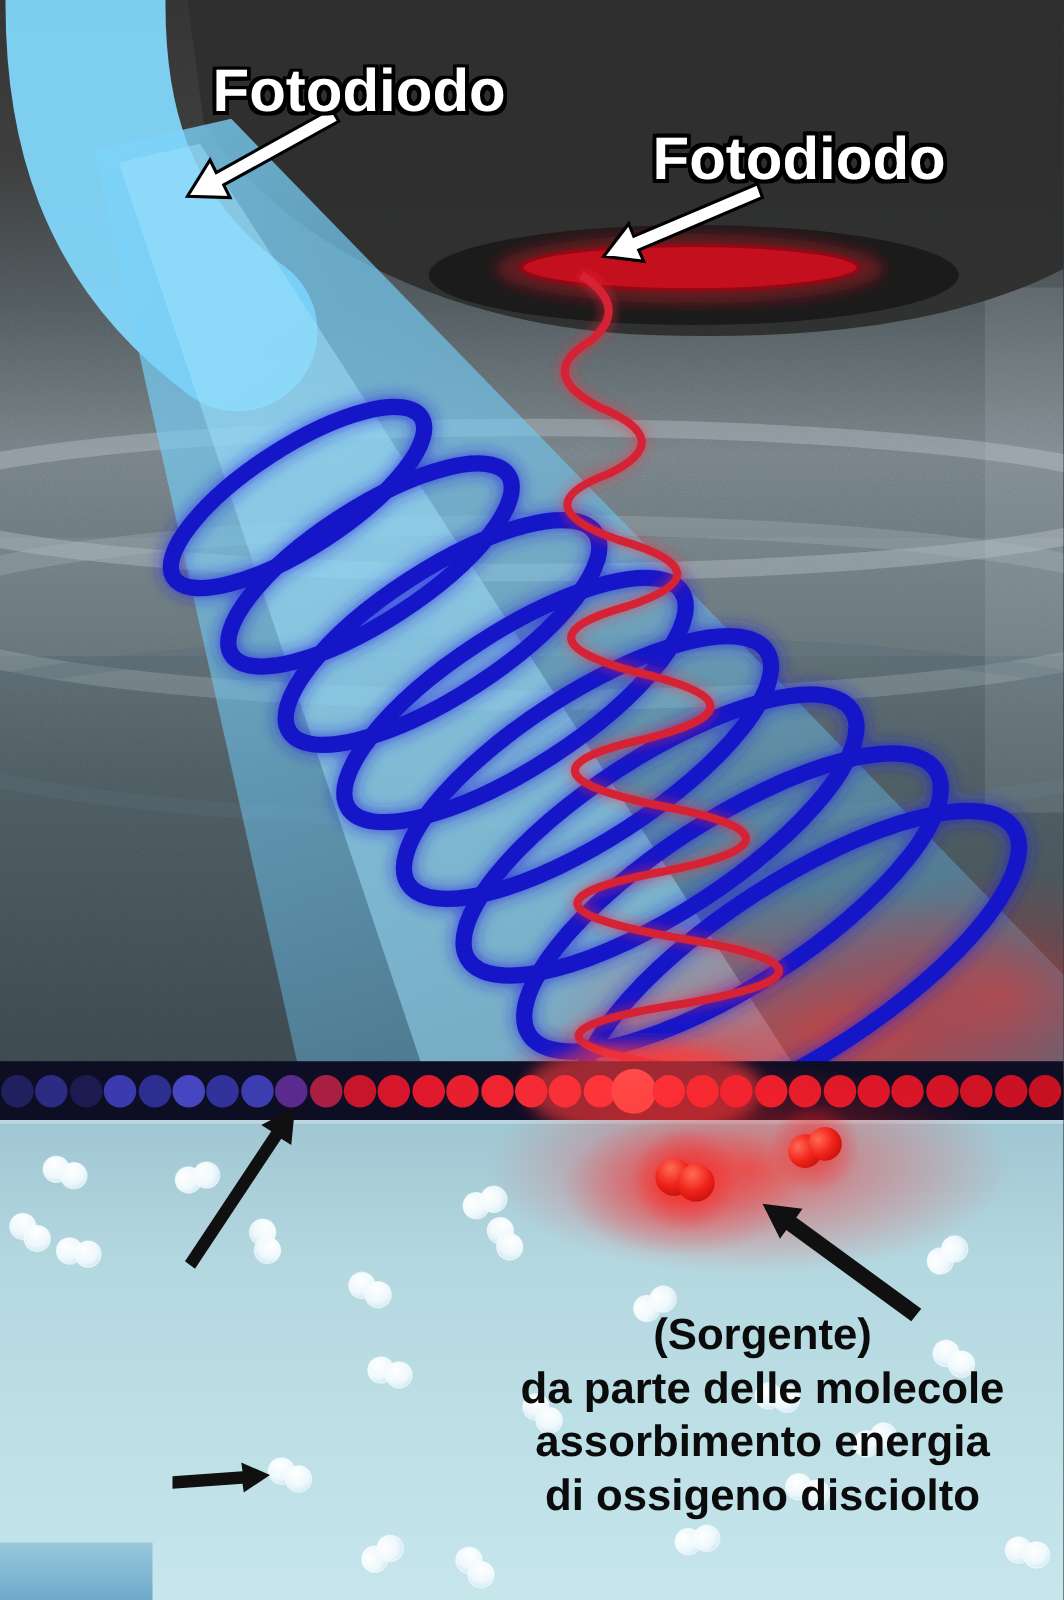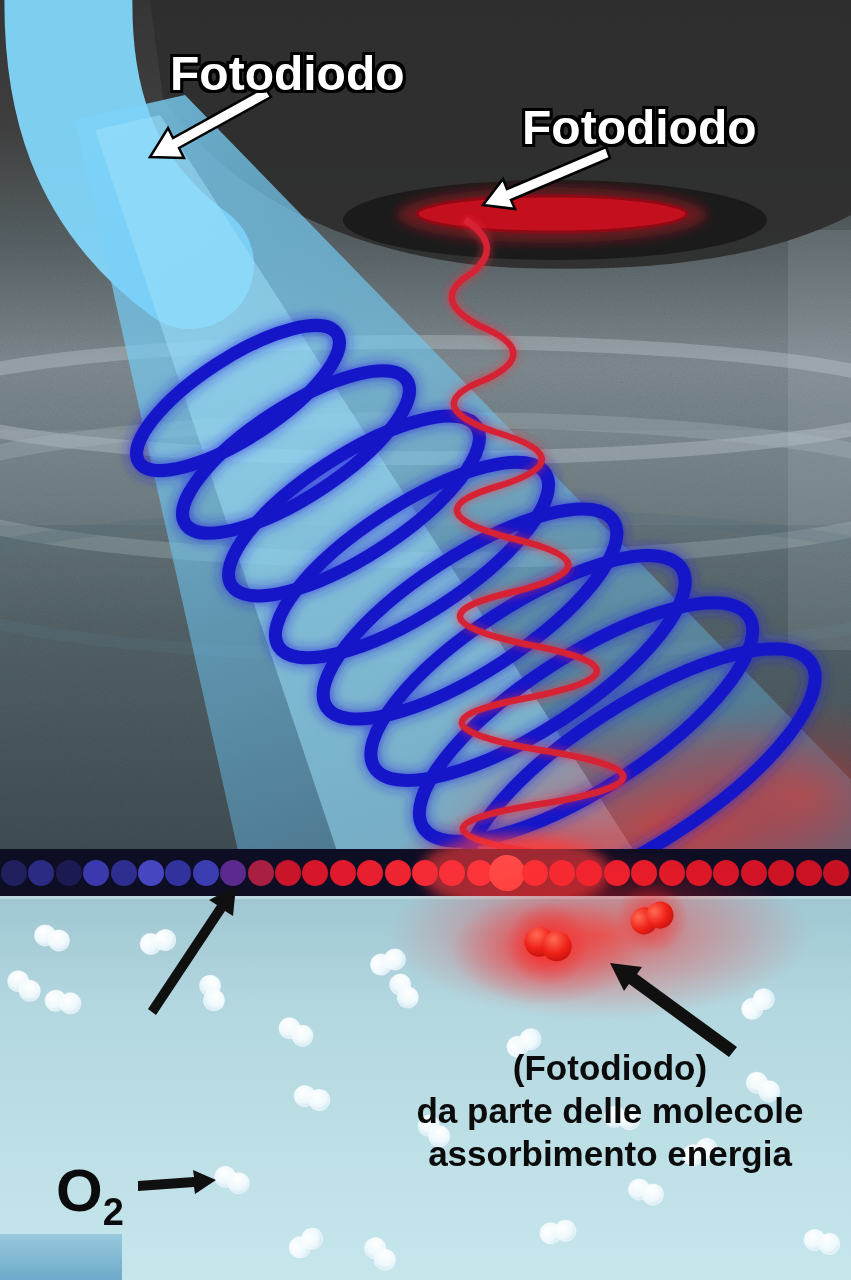--- a/index.html
+++ b/index.html
@@ -269,20 +269,20 @@
   <polygon fill="#101010" points="737,1047 637,974 642,967 610,963 624,991 629,984 729,1057"></polygon>
   <polygon fill="#101010" points="138,1191 194,1187 195,1194 216,1180 193,1170 194,1177 138,1181"></polygon>
 </svg>
 
 <div class="lbl lbl-light" style="left:170px;top:46px;">Fotodiodo</div>
 
 <div class="lbl lbl-light" style="left:522px;top:100px;">Fotodiodo</div>
 
 
 <div class="quench">
-  <div>(Fotodiodo)</div>
+  <div>(Sorgente)</div>
   <div>da parte delle molecole</div>
   <div>assorbimento energia</div>
+  <div>di ossigeno disciolto</div>
 </div>
 
-<div class="o2"><span>O</span><sub>2</sub></div>
 
 </div>
 
 </body></html>

